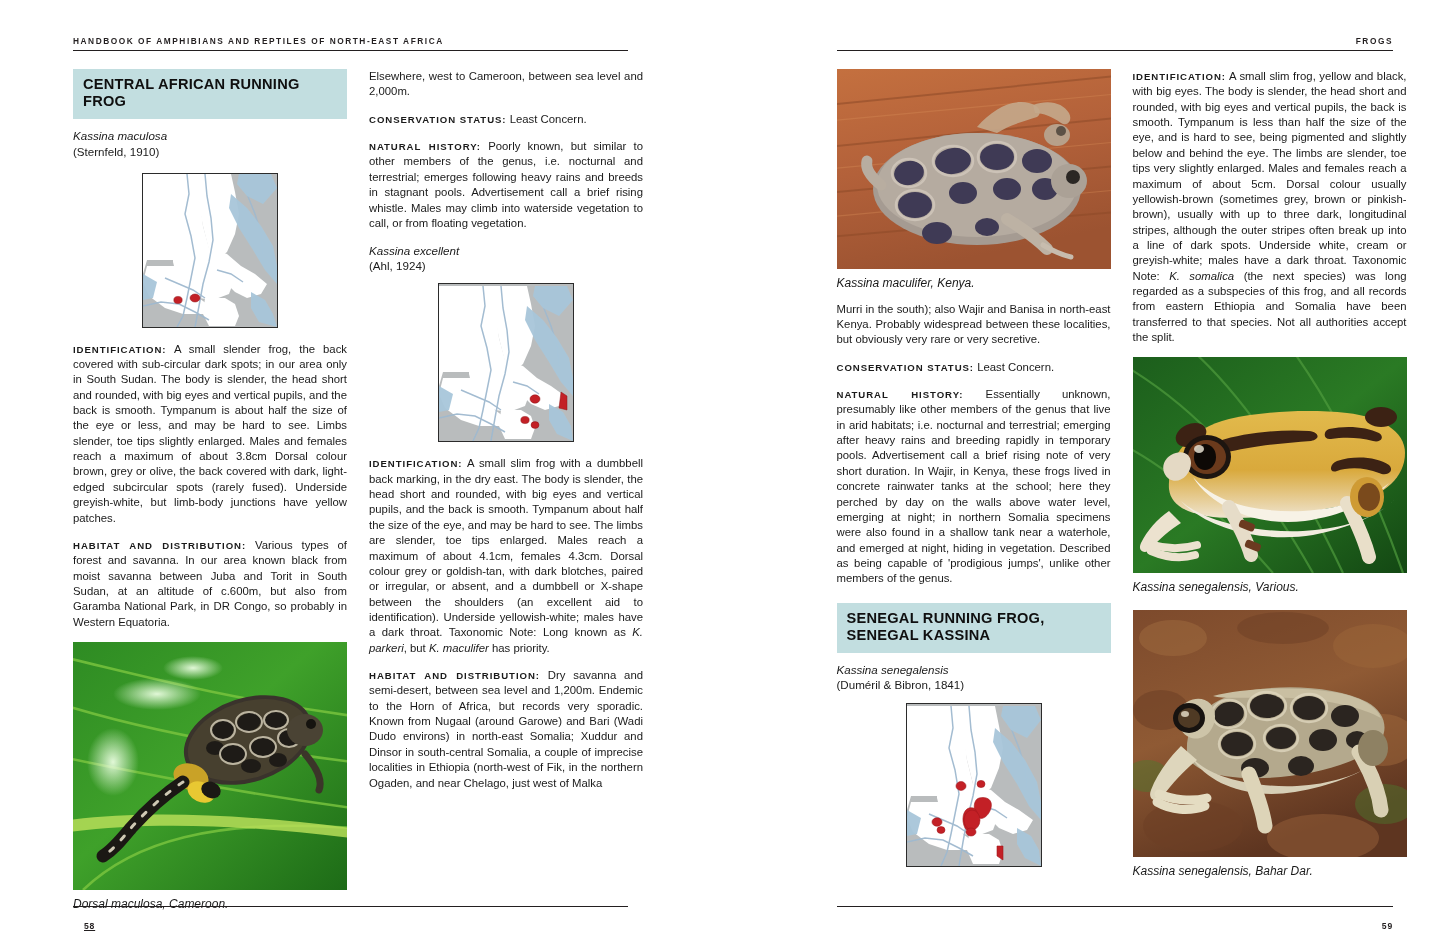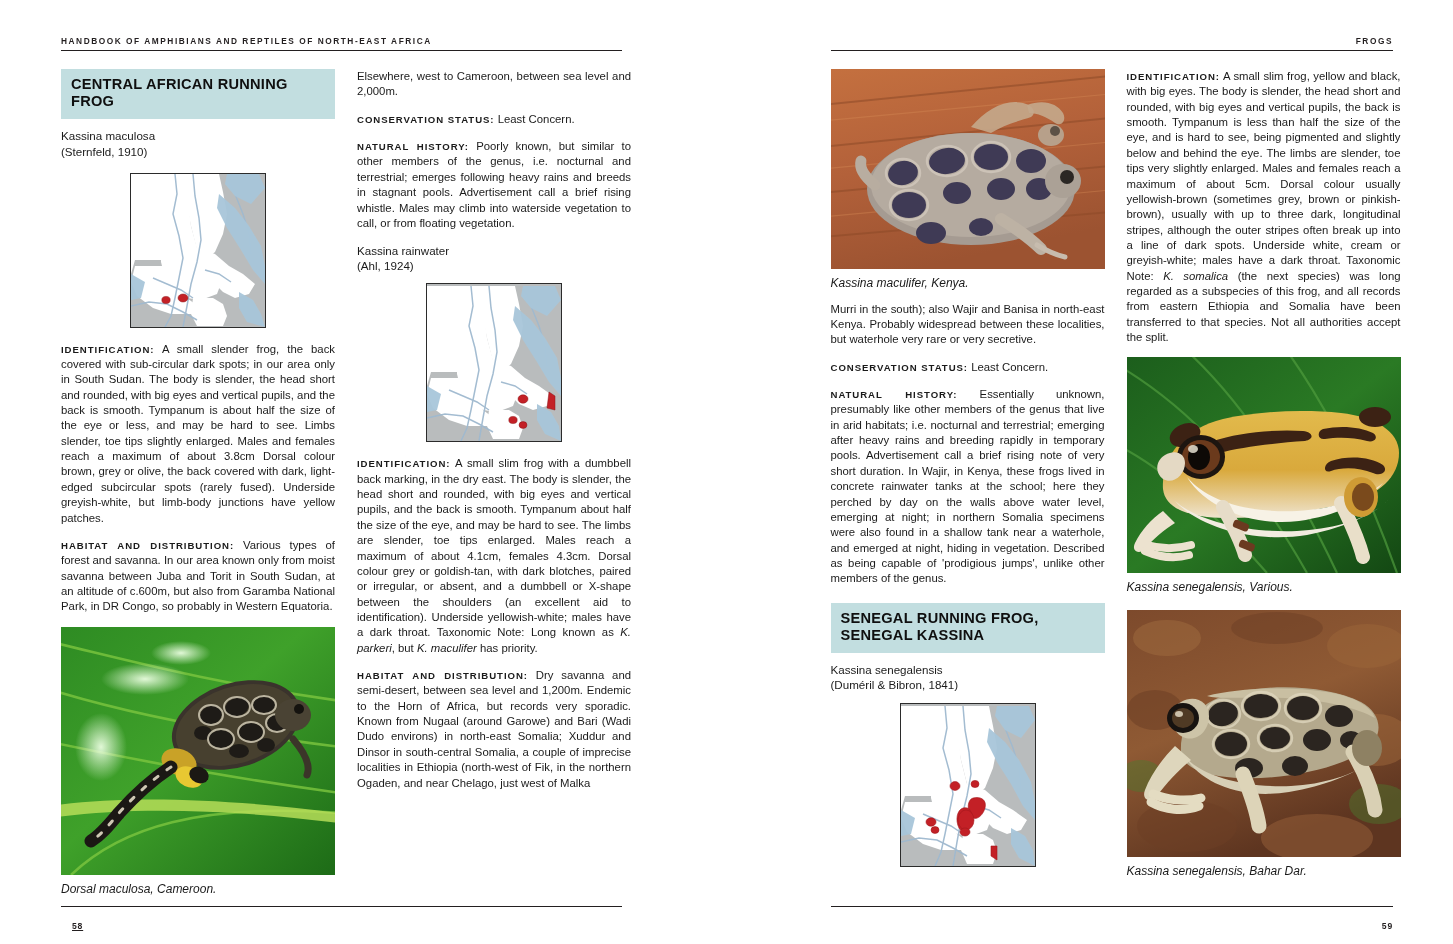--- a/index.html
+++ b/index.html
@@ -11,20 +11,21 @@
     width: 1453px;
     height: 944px;
     font-family: "Liberation Sans", sans-serif;
     overflow: hidden;
     position: relative;
   }
   .spread {
     position: absolute;
     inset: 0;
     display: flex;
+    padding-left: 12px;
   }
   .page {
     position: relative;
     width: 726.5px;
     height: 944px;
     box-sizing: border-box;
   }
   .page-inner {
     position: absolute;
     left: 0; right: 0;
@@ -99,20 +100,21 @@
   .species-band .title {
     font-size: 14.6px;
     font-weight: bold;
     line-height: 1.18;
     color: #0f0f0f;
     letter-spacing: 0.25px;
     text-transform: uppercase;
   }
   .sciname {
     font-size: 11.6px;
+    font-style: italic;
     color: #1a1a1a;
     line-height: 1.3;
   }
   .authority {
     font-size: 11.6px;
     color: #1a1a1a;
     line-height: 1.3;
     margin-bottom: 10px;
   }
 
@@ -209,21 +211,21 @@
               </g>
               <g fill="#c32026" stroke="#8d1418" stroke-width="0.5">
                 <ellipse cx="35" cy="126" rx="4.2" ry="3.6"></ellipse>
                 <ellipse cx="52" cy="124" rx="5" ry="4"></ellipse>
               </g>
             </svg>
           </div>
 
           <p class="body"><span class="lbl">IDENTIFICATION:</span> <span>A small slender frog, the back covered with sub-circular dark spots; in our area only in South Sudan. The body is slender, the head short and rounded, with big eyes and vertical pupils, and the back is smooth. Tympanum is about half the size of the eye or less, and may be hard to see. Limbs slender, toe tips slightly enlarged. Males and females reach a maximum of about 3.8cm Dorsal colour brown, grey or olive, the back covered with dark, light-edged subcircular spots (rarely fused). Underside greyish-white, but limb-body junctions have yellow patches.</span></p>
 
-          <p class="body"><span class="lbl">HABITAT AND DISTRIBUTION:</span> <span>Various types of forest and savanna. In our area known only from moist savanna between Juba and Torit in South Sudan, at an altitude of c.600m, but also from Garamba National Park, in DR Congo, so probably in Western Equatoria.</span></p>
+          <p class="body"><span class="lbl">HABITAT AND DISTRIBUTION:</span> <span>Various types of forest and savanna. In our area known black from moist savanna between Juba and Torit in South Sudan, at an altitude of c.600m, but also from Garamba National Park, in DR Congo, so probably in Western Equatoria.</span></p>
 
           <div class="photo" style="height:248px">
             <svg viewBox="0 0 274 248" preserveAspectRatio="none">
               <defs>
                 <linearGradient id="leafG" x1="0" y1="0" x2="1" y2="1">
                   <stop offset="0" stop-color="#2e8b23"></stop>
                   <stop offset="0.45" stop-color="#3fa12a"></stop>
                   <stop offset="1" stop-color="#1d6b17"></stop>
                 </linearGradient>
                 <radialGradient id="specA" cx="0.5" cy="0.5" r="0.5">
@@ -280,21 +282,21 @@
           <div class="caption">Dorsal maculosa, Cameroon.</div>
         </div>
 
         <div class="col">
           <p class="body">Elsewhere, west to Cameroon, between sea level and 2,000m.</p>
 
           <p class="body"><span class="lbl">CONSERVATION STATUS:</span> <span>Least Concern.</span></p>
 
           <p class="body"><span class="lbl">NATURAL HISTORY:</span> <span>Poorly known, but similar to other members of the  genus, i.e. nocturnal and terrestrial; emerges following heavy rains and breeds in stagnant pools. Advertisement call a brief rising whistle. Males may climb into waterside vegetation to call, or from floating vegetation.</span></p>
 
-          <div class="sciname">Kassina rainwater</div>
+          <div class="sciname">Kassina excellent</div>
           <div class="authority">(Ahl, 1924)</div>
 
           <div class="mapwrap m2">
             <svg viewBox="0 0 134 157" preserveAspectRatio="none">
               <rect x="0" y="0" width="134" height="157" fill="#b9bcbd"></rect>
               <path d="M0 2 H48 V50 H30 V88 H4 L0 102 Z" fill="#ffffff"></path>
               <path d="M30 2 H52 L56 22 L60 54 L66 76 L72 88 L80 86 L88 92 L92 106 L86 122 L70 128 L56 126 L44 120 L34 106 L30 90 Z" fill="#ffffff"></path>
               <path d="M48 2 H88 L92 20 L96 42 L92 62 L84 80 L74 88 L66 78 L60 54 L54 24 Z" fill="#ffffff"></path>
               <path d="M60 74 L84 82 L98 94 L112 102 L126 112 L120 122 L106 126 L92 120 L84 112 L74 114 L66 106 L60 92 Z" fill="#ffffff"></path>
               <path d="M4 94 H34 L44 114 L56 126 L64 132 L62 142 L40 142 L22 136 L6 124 L0 110 Z" fill="#ffffff"></path>
@@ -391,21 +393,21 @@
               </g>
               <ellipse cx="232" cy="112" rx="18" ry="17" fill="#aba196"></ellipse>
               <circle cx="236" cy="108" r="7" fill="#2b2724"></circle>
               <path d="M170 150 C186 160 200 170 210 180" stroke="#bdb2a4" stroke-width="12" fill="none" stroke-linecap="round"></path>
               <path d="M206 176 C216 182 224 186 234 188" stroke="#c7bcae" stroke-width="5" fill="none" stroke-linecap="round"></path>
               <path d="M44 116 C34 108 28 100 30 92" stroke="#b8ada0" stroke-width="11" fill="none" stroke-linecap="round"></path>
             </svg>
           </div>
           <div class="caption tight">Kassina maculifer, Kenya.</div>
 
-          <p class="body">Murri in the south); also Wajir and Banisa in north-east Kenya. Probably widespread between these localities, but waterhole very rare or very secretive.</p>
+          <p class="body">Murri in the south); also Wajir and Banisa in north-east Kenya. Probably widespread between these localities, but obviously very rare or very secretive.</p>
 
           <p class="body"><span class="lbl">CONSERVATION STATUS:</span> <span>Least Concern.</span></p>
 
           <p class="body"><span class="lbl">NATURAL HISTORY:</span> <span>Essentially unknown, presumably like other members of the genus that live in arid habitats; i.e. nocturnal and terrestrial; emerging after heavy rains and breeding rapidly in temporary pools. Advertisement call a brief rising note of very short duration. In Wajir, in Kenya, these frogs lived in concrete rainwater tanks at the school; here they perched by day on the walls above water level, emerging at night; in northern Somalia specimens were also found in a shallow tank near a waterhole, and emerged at night, hiding in vegetation. Described as being capable of 'prodigious jumps', unlike other members of the genus.</span></p>
 
           <div class="species-band" style="margin-top:16px">
             <div class="title">SENEGAL RUNNING FROG, SENEGAL KASSINA</div>
           </div>
           <div class="sciname">Kassina senegalensis</div>
           <div class="authority">(Duméril &amp; Bibron, 1841)</div>

